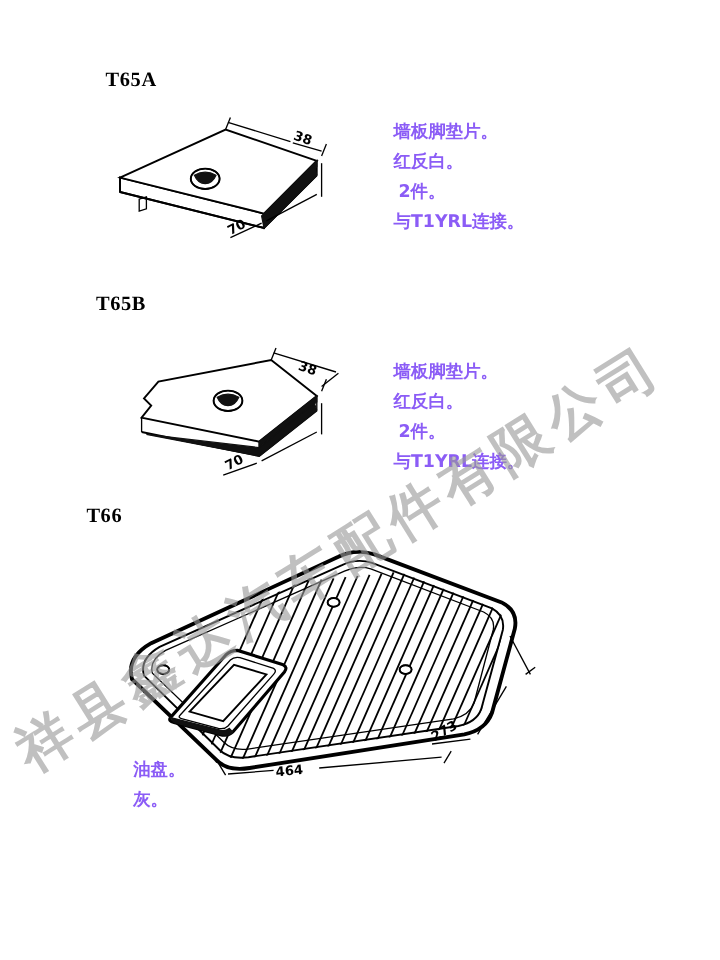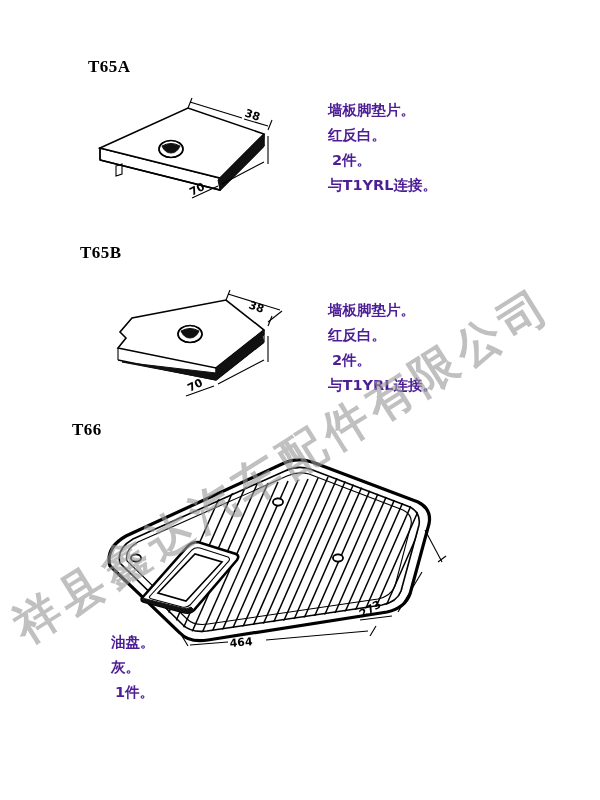--- a/index.html
+++ b/index.html
@@ -55,21 +55,21 @@
     color: #000;
     z-index: 4;
   }
 
   .desc {
     position: absolute;
     z-index: 4;
     font-family: "DejaVu Sans", sans-serif;
     font-size: 14.5px;
     font-weight: 700;
-    color: #4c1d95;
+    color: #8b5cf6;
     line-height: 25px;
     white-space: nowrap;
   }
   .desc div { white-space: nowrap; }
 
   .drawing {
     position: absolute;
     z-index: 3;
   }
 
@@ -254,20 +254,19 @@
       <path class="dim" d="M118,196 L112,186"></path>
       <path class="dim" d="M196,190 L298,181"></path>
       <path class="dim" d="M120,195 L158,192"></path>
       <text class="dimtext" x="160" y="197" transform="rotate(-5 160 197)">464</text>
     </svg>
   </div>
 
   <div class="desc" style="left:111px; top:630px;">
     <div>油盘。</div>
     <div>灰。</div>
-    <div style="padding-left:4px;">1件。</div>
   </div>
 
   <div class="watermark">
     <div class="wm-text">祥县鑫达汽车配件有限公司</div>
   </div>
 
 </div>
 
 </body></html>

